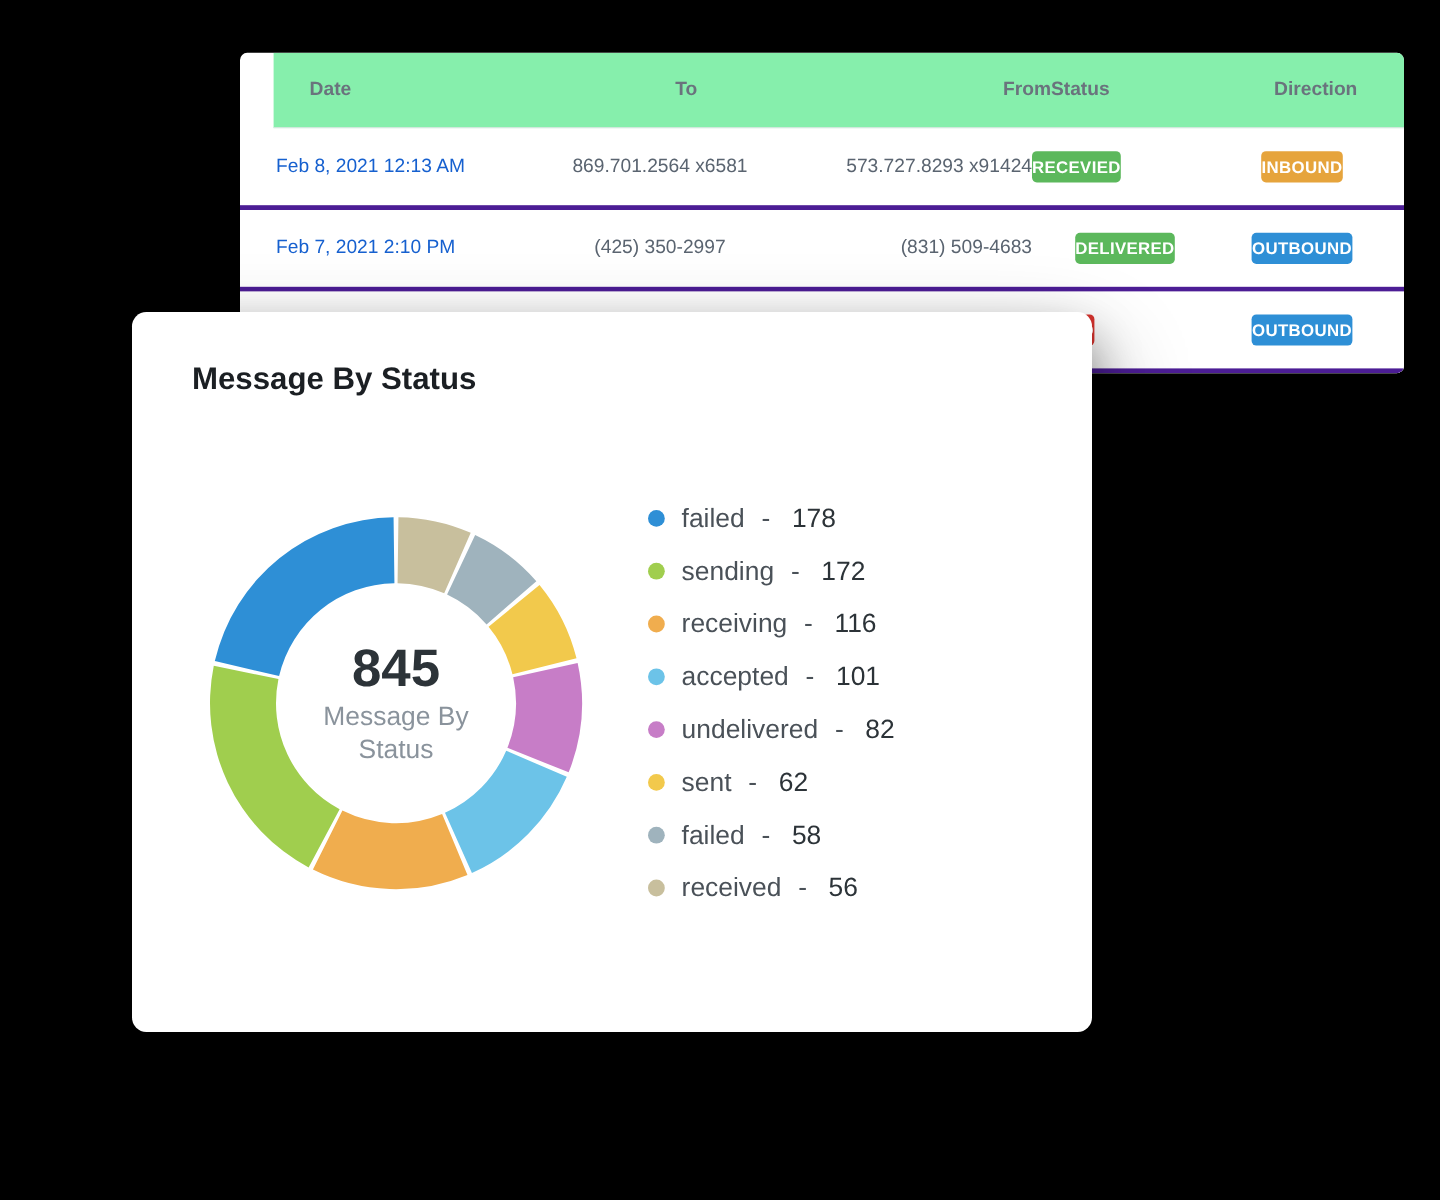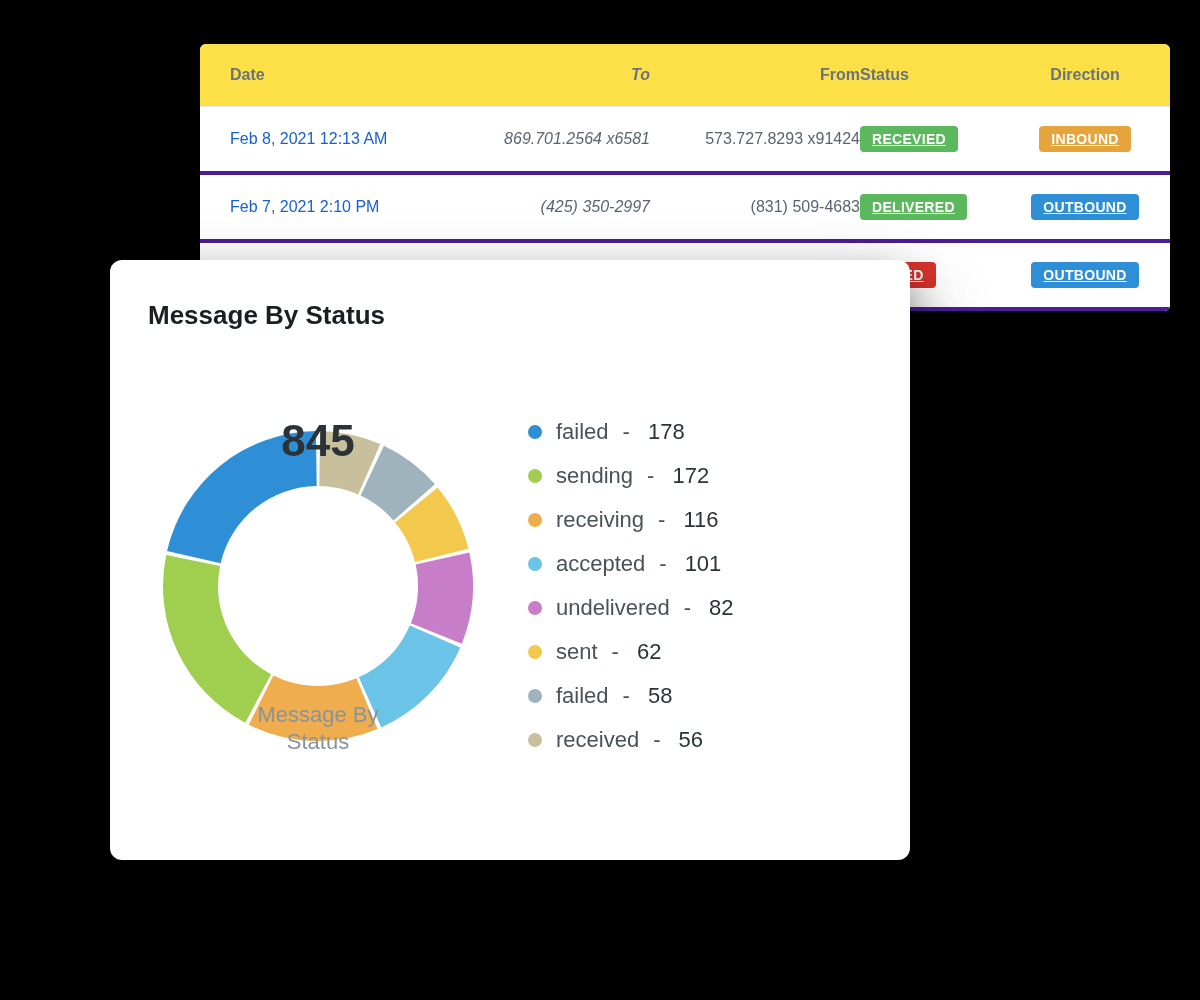--- a/index.html
+++ b/index.html
@@ -17,65 +17,65 @@
     position: absolute;
     left: 200px;
     top: 44px;
     width: 970px;
     background: #fff;
     border-radius: 6px;
     overflow: hidden;
   }
   .thead {
     display: flex;
-    background: #fde047;
+    background: #86efac;
     border-bottom: 1px solid #e4e6e8;
     padding: 22px 0;
+    margin-left: 28px;
   }
   .th, .td {
     font-size: 16px;
     color: #5a6470;
   }
   .th { font-weight: 600; color: #6a737d; }
   .col-date  { width: 250px; padding-left: 30px; }
-  .col-to    { width: 200px; text-align: right; font-style: italic; }
+  .col-to    { width: 200px; text-align: center; }
   .col-from  { width: 210px; text-align: right; }
   .col-status{ width: 150px; text-align: left; }
   .col-dir   { width: 150px; text-align: center; }
   .tr {
     display: flex;
     align-items: center;
     height: 68px;
     border-bottom: 4px solid #4c1d95;
     background: #fff;
   }
   .date-link { color: #1660cf; font-weight: 500; cursor: pointer; }
 
   .badge {
     display: inline-block;
-    padding: 5px 12px;
+    padding: 5px 0;
     border-radius: 4px;
     color: #fff;
     font-weight: 700;
     font-size: 14px;
     letter-spacing: .3px;
-    text-decoration: underline;
   }
 
   
   .card {
     position: absolute;
     left: 110px;
     top: 260px;
     width: 800px;
     height: 600px;
     background: #fff;
     border-radius: 12px;
     box-shadow: 0 40px 80px rgba(0,0,0,.45), 0 20px 40px rgba(0,0,0,.35);
-    padding: 40px 38px;
+    padding: 40px 50px;
     display: flex;
     flex-direction: column;
   }
   .card-title {
     font-size: 26px;
     font-weight: 600;
     color: #1b1f23;
     margin-bottom: 20px;
   }
   .card-body {
@@ -90,21 +90,21 @@
     width: 340px;
     height: 340px;
     flex-shrink: 0;
   }
   .donut-center {
     position: absolute;
     inset: 0;
     display: flex;
     flex-direction: column;
     align-items: center;
-    justify-content: space-between;
+    justify-content: center;
     pointer-events: none;
   }
   .center-total {
     font-size: 44px;
     font-weight: 700;
     color: #2c3338;
   }
   .center-label {
     font-size: 22px;
     color: #8a939c;
@@ -151,21 +151,21 @@
         <div class="td col-date"><span class="date-link">Feb 8, 2021 12:13 AM</span></div>
         <div class="td col-to">869.701.2564 x6581</div>
         <div class="td col-from">573.727.8293 x91424</div>
         <div class="td col-status"><span class="badge" style="background: rgb(92, 184, 92);">RECEVIED</span></div>
         <div class="td col-dir"><span class="badge" style="background: rgb(230, 164, 60); text-align: center;">INBOUND</span></div>
       </div>
       <div class="tr">
         <div class="td col-date"><span class="date-link">Feb 7, 2021 2:10 PM</span></div>
         <div class="td col-to">(425) 350-2997</div>
         <div class="td col-from">(831) 509-4683</div>
-        <div class="td col-status"><span class="badge" style="background: rgb(92, 184, 92);">DELIVERED</span></div>
+        <div class="td col-status"><span class="badge" style="background: rgb(92, 184, 92); margin-left: 36px;">DELIVERED</span></div>
         <div class="td col-dir"><span class="badge" style="background: rgb(46, 143, 214);">OUTBOUND</span></div>
       </div>
       <div class="tr">
         <div class="td col-date"></div>
         <div class="td col-to"></div>
         <div class="td col-from"></div>
         <div class="td col-status"><span class="badge" style="background: rgb(217, 51, 46);">FAILED</span></div>
         <div class="td col-dir"><span class="badge" style="background: rgb(46, 143, 214);">OUTBOUND</span></div>
       </div>
     </div>

